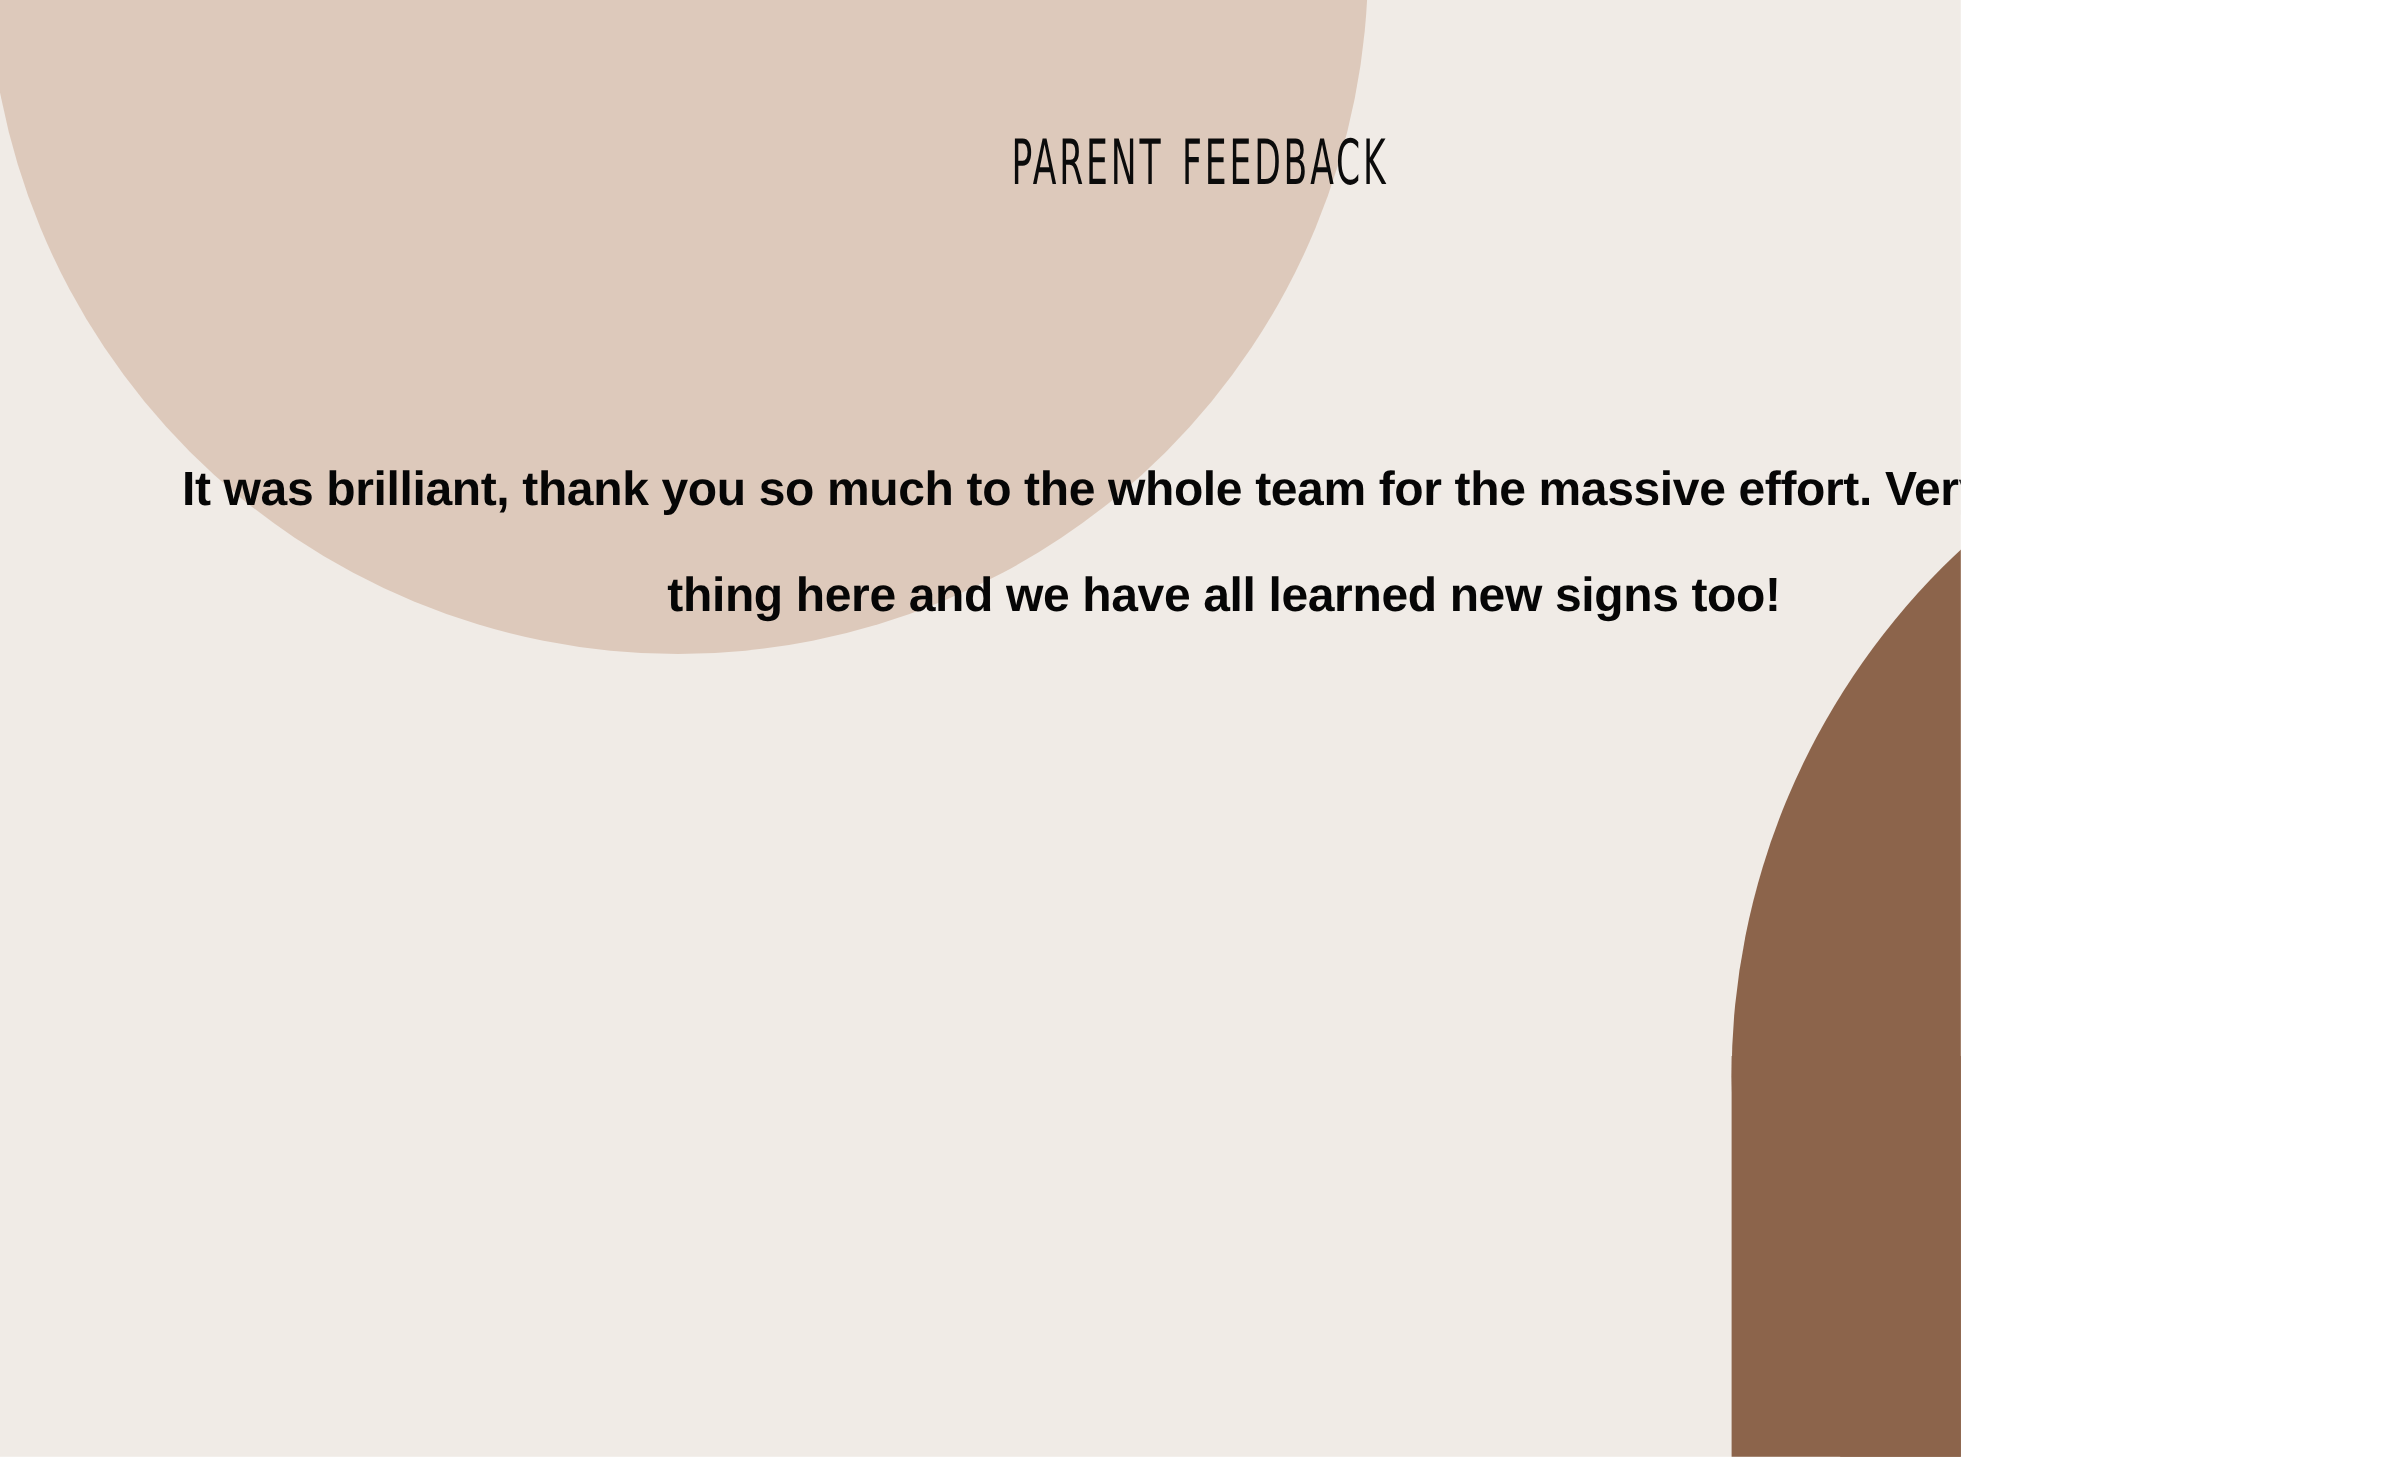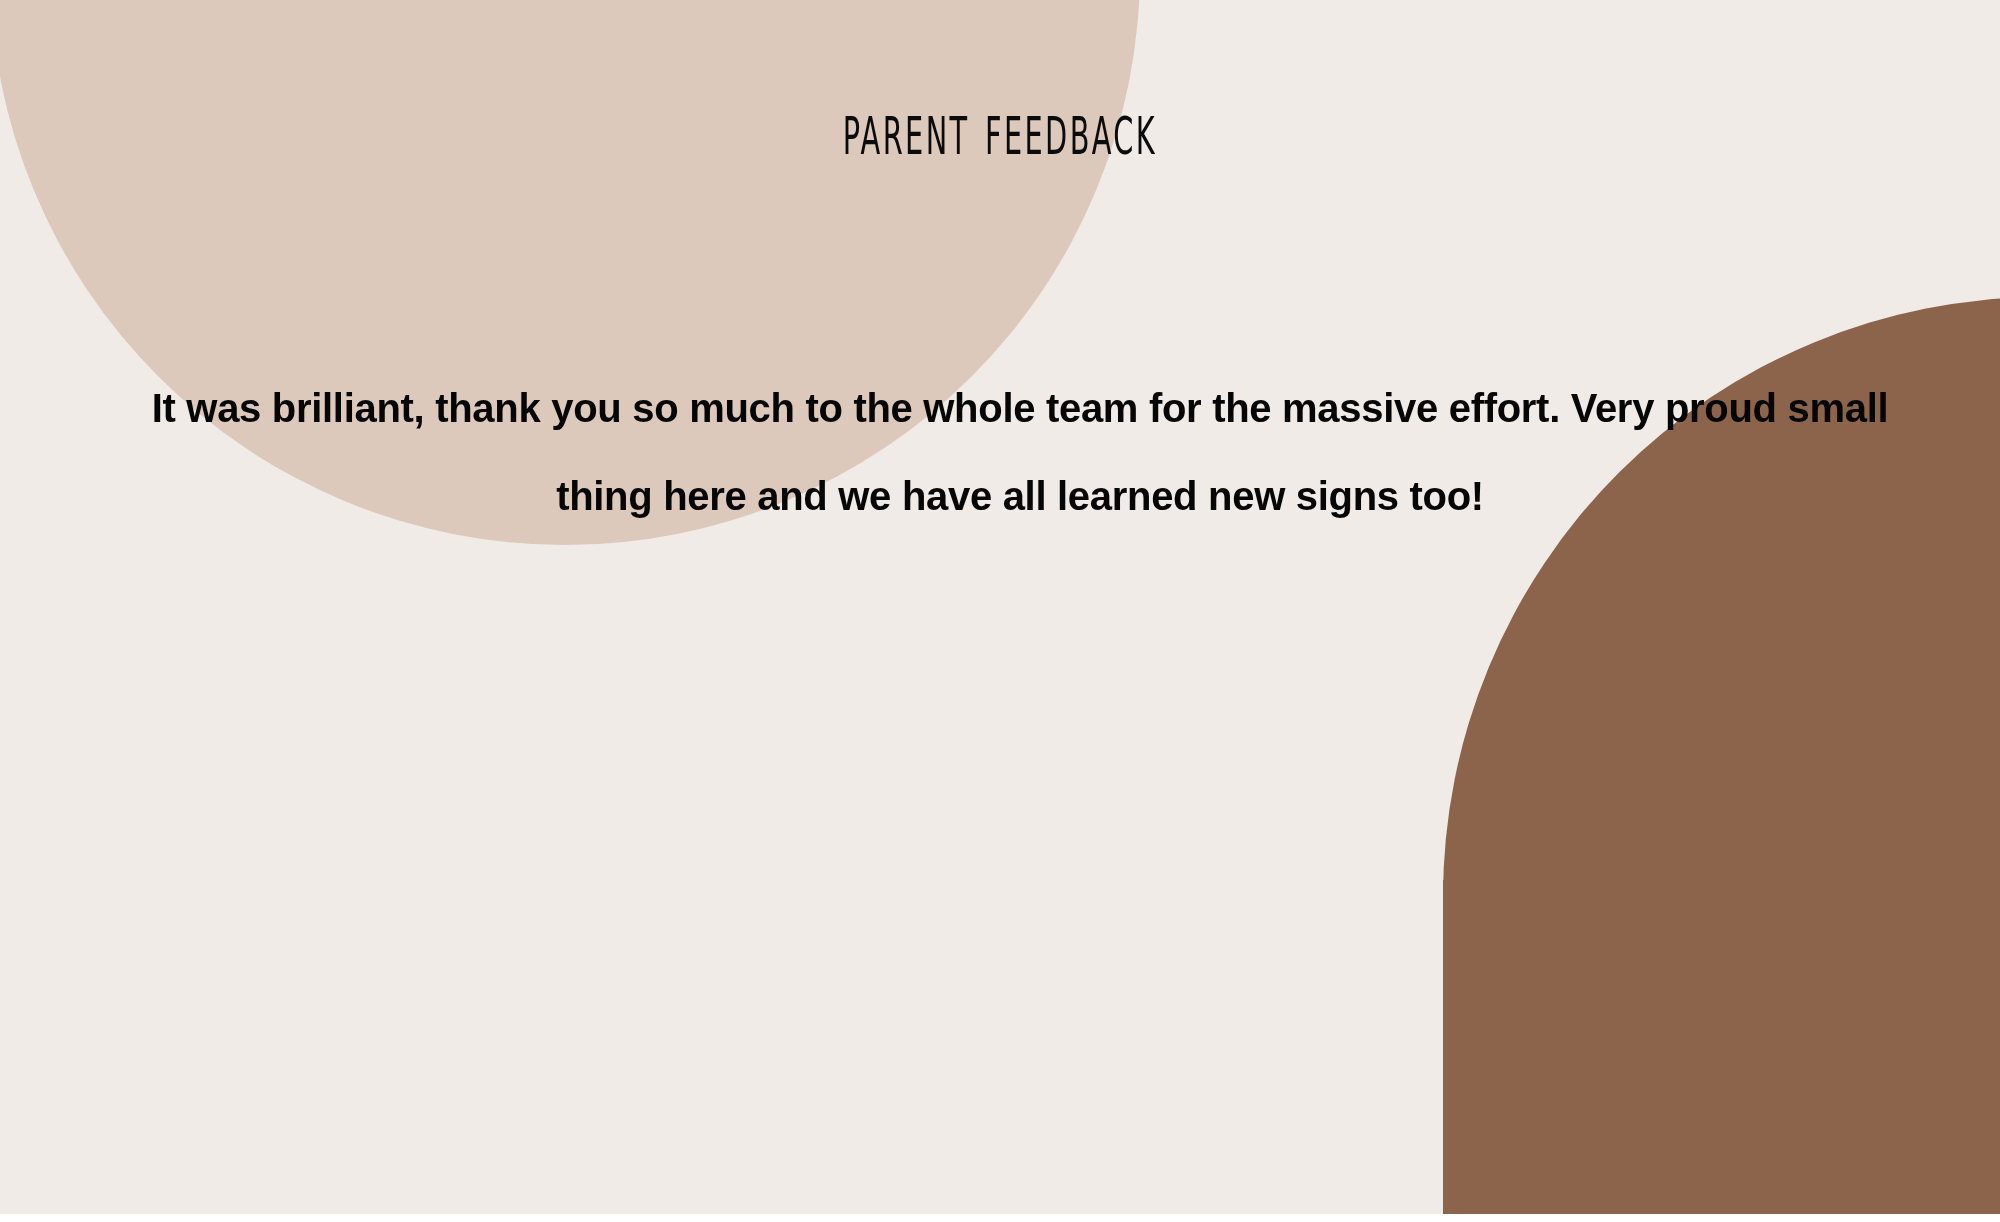--- a/index.html
+++ b/index.html
@@ -18,21 +18,21 @@
     height: 1222px;
     overflow: hidden;
     background: #ffffff;
   }
 
   
   .slide-canvas {
     position: absolute;
     left: 0;
     top: 0;
-    width: 2000px;
+    width: 1634px;
     height: 1214px;
     background: #F0EBE6;
     overflow: hidden;
   }
 
   
   .shape-blush {
     position: absolute;
     left: -10px;
     top: -605px;

